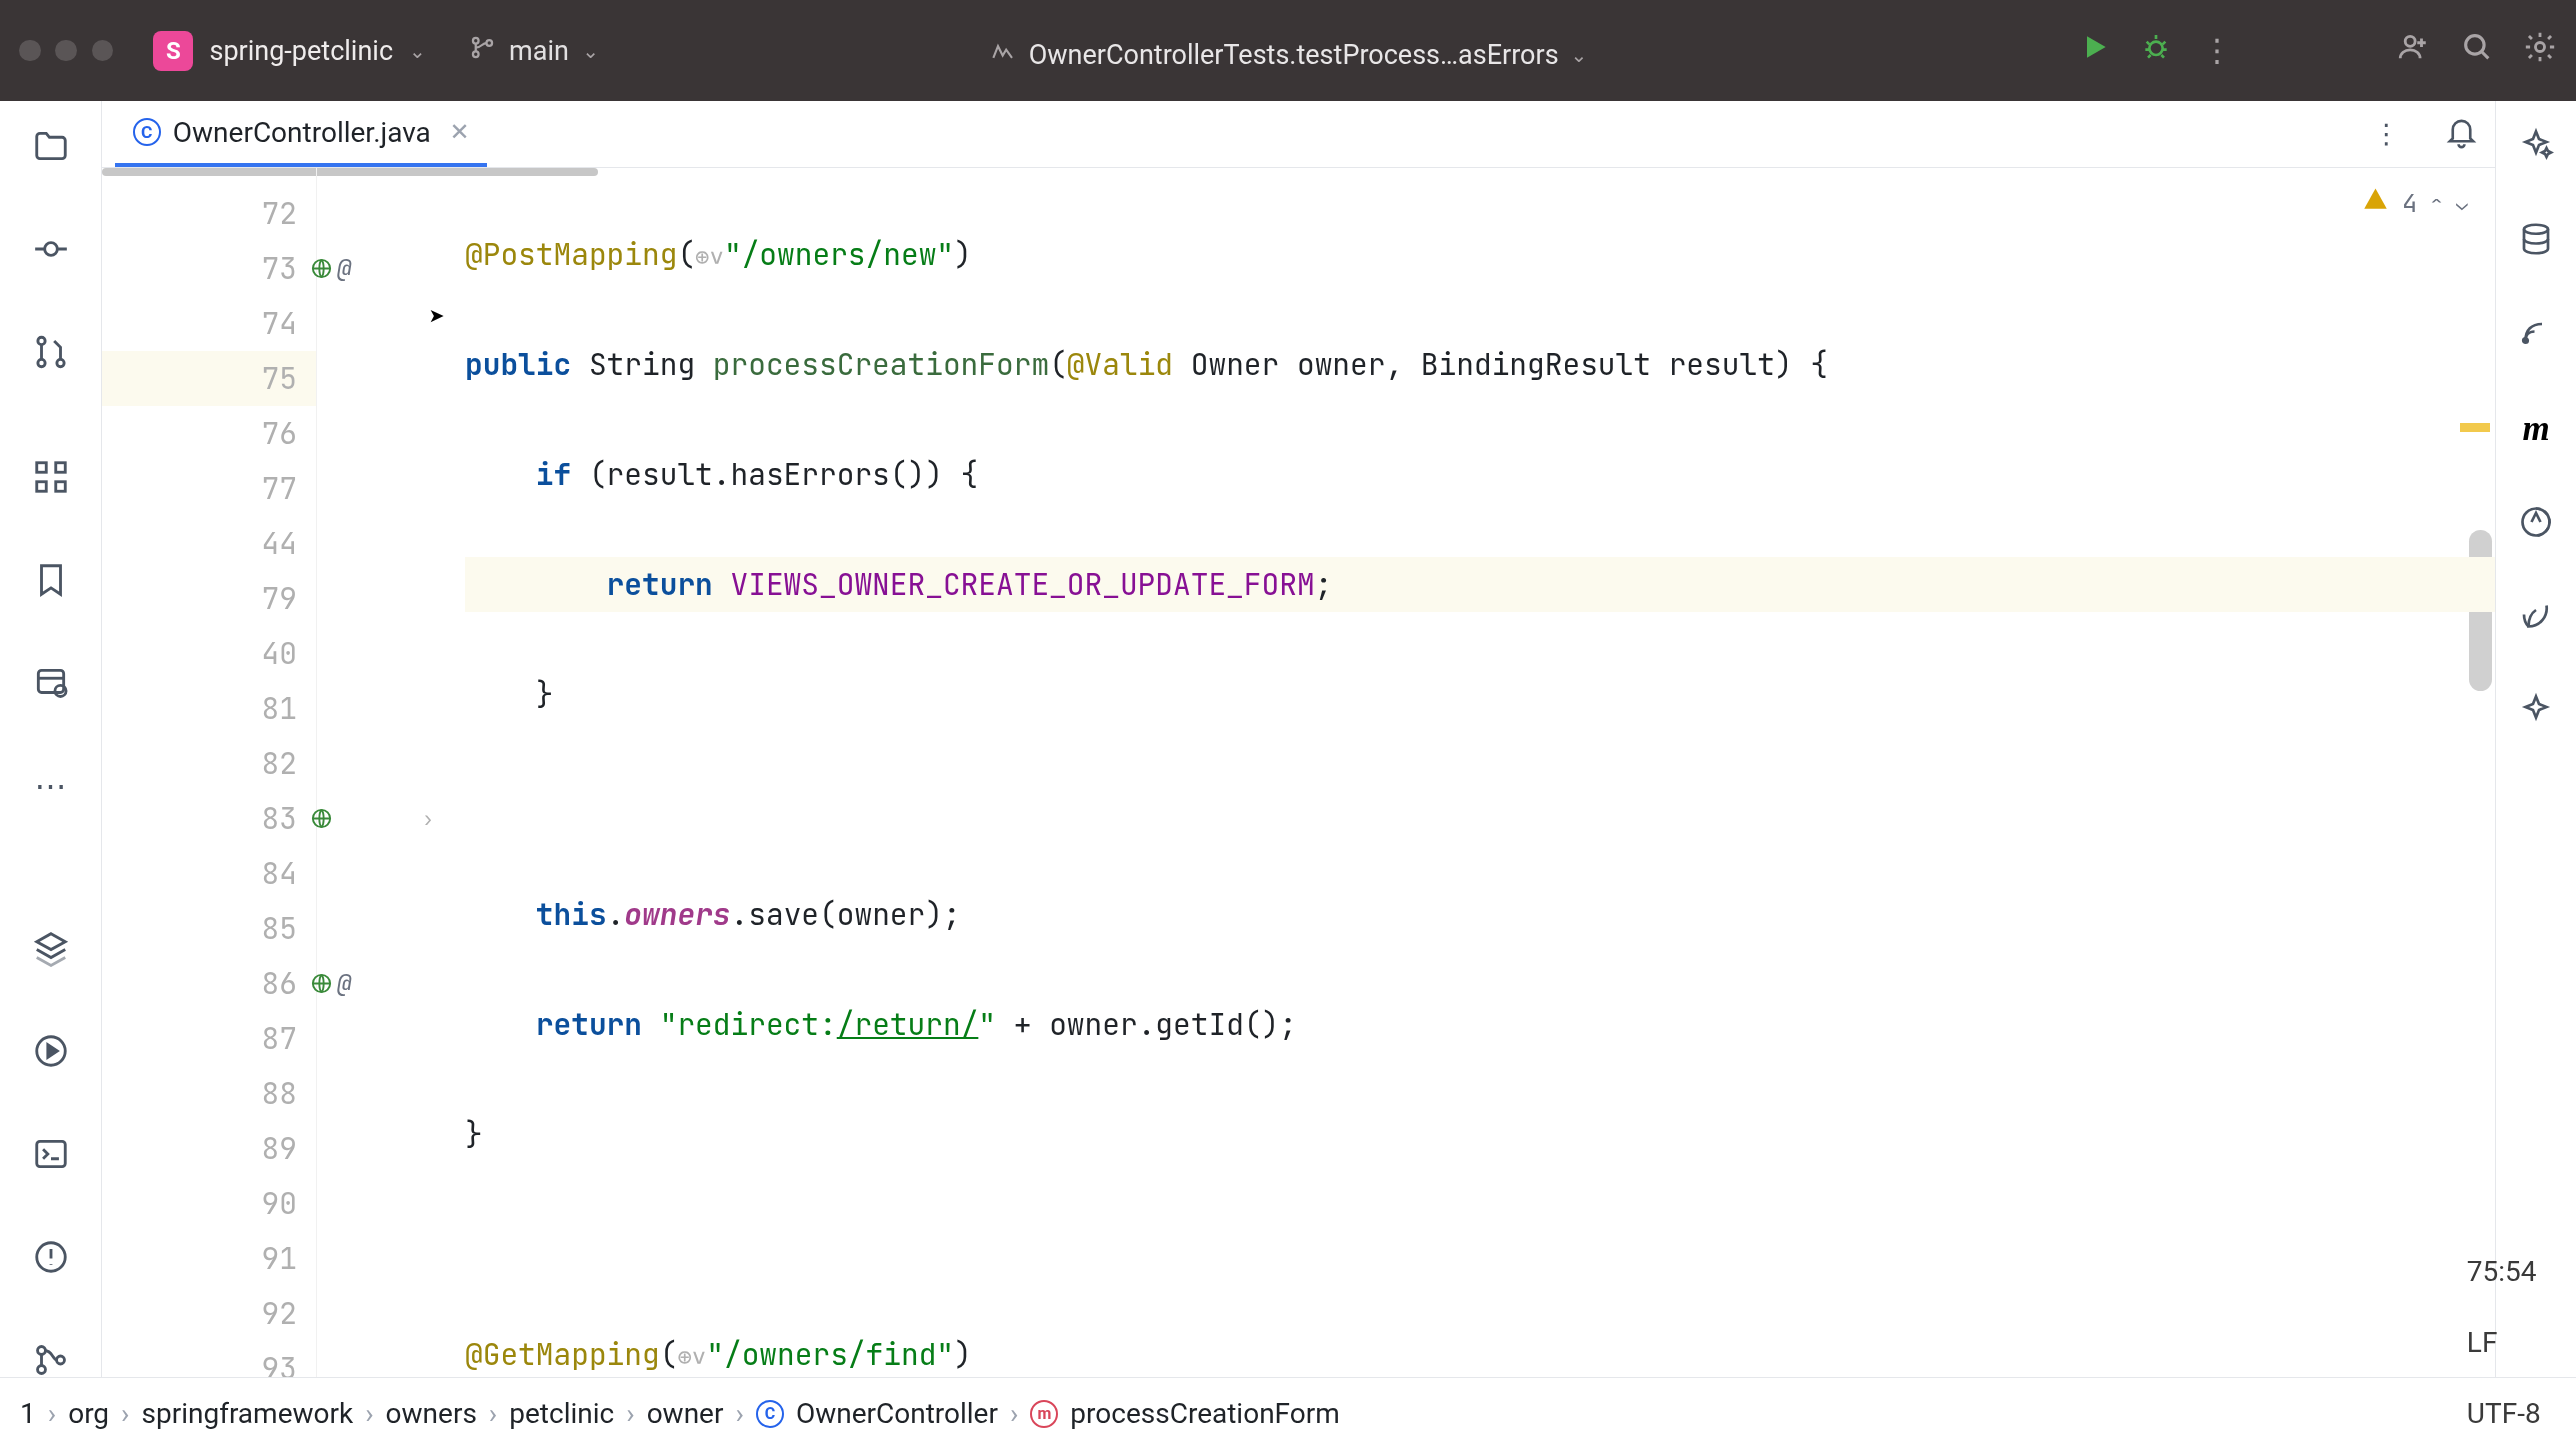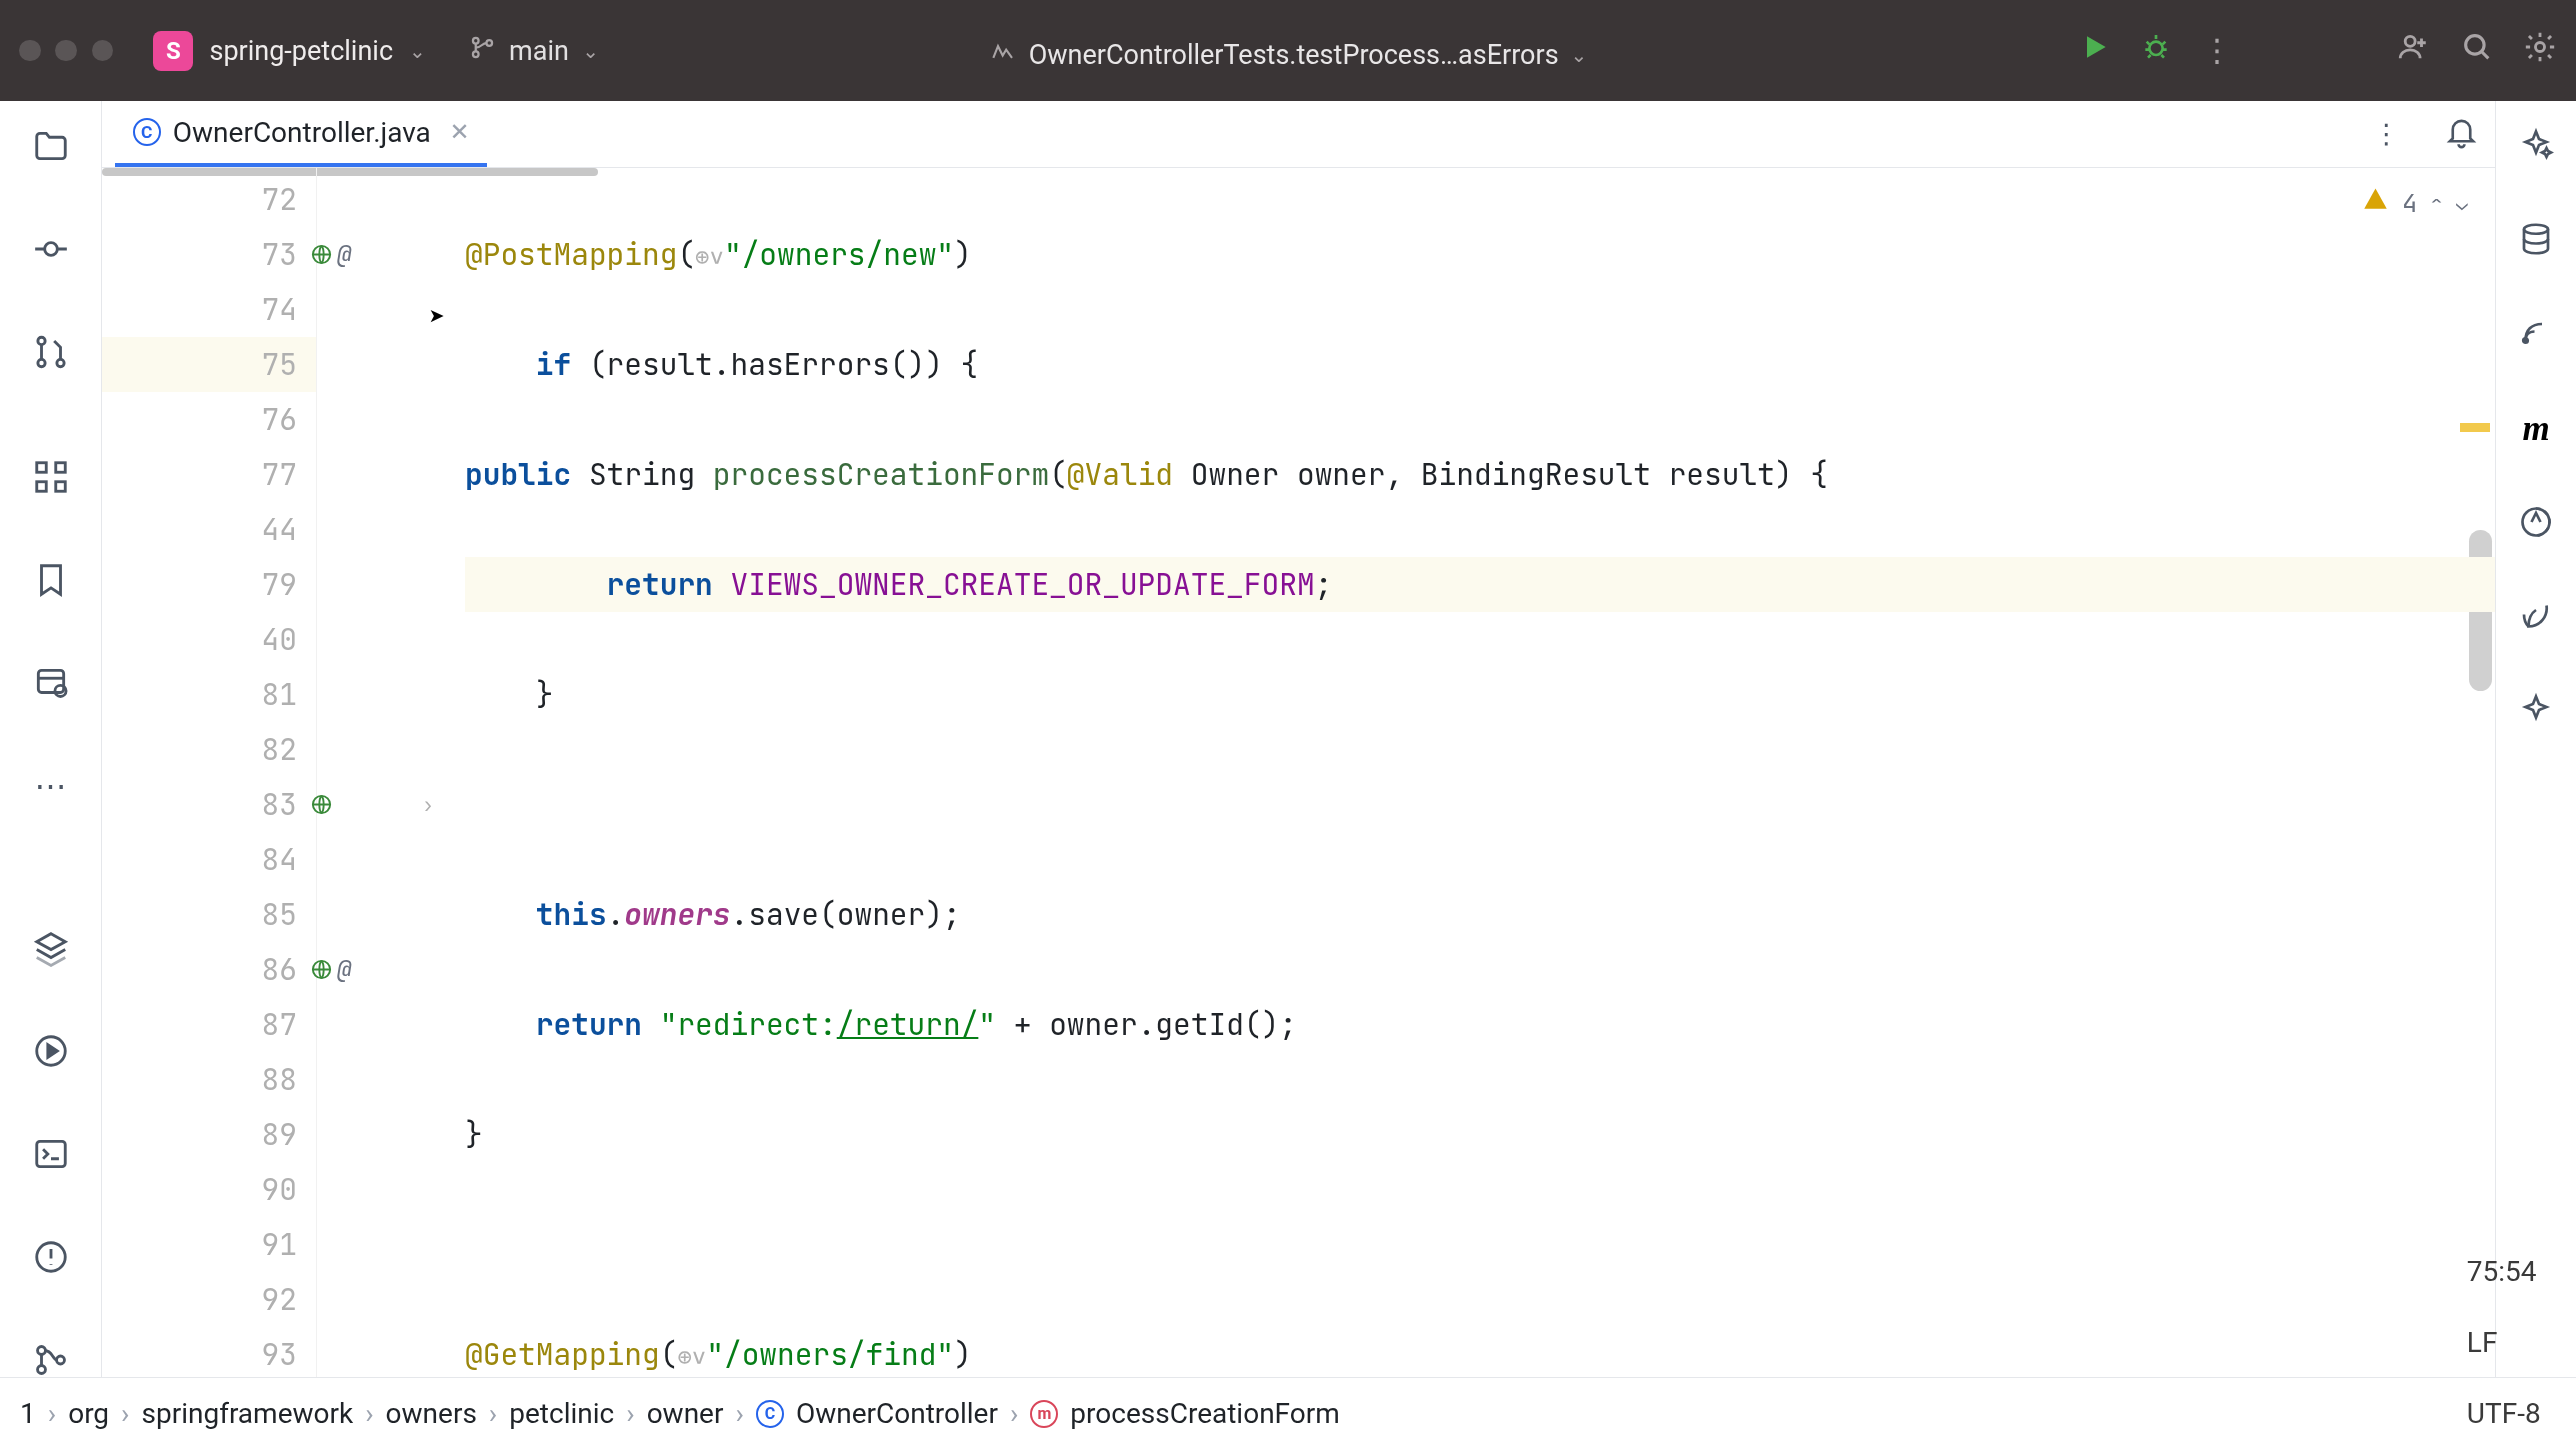--- a/index.html
+++ b/index.html
@@ -59,21 +59,21 @@
   .tab{display:flex;align-items:center;gap:12px;height:100%;padding:0 17.4px;border-bottom:4px solid #3574f0;margin-bottom:-0.7px;}
   .tab .c-ico{width:28px;height:28px;border:2.7px solid #2563eb;border-radius:50%;display:flex;align-items:center;justify-content:center;color:#2563eb;font-weight:700;font-size:17.4px;}
   .tab .name{font-size:28px;color:#1f2328;}
   .tab .close{color:#9ca3af;font-size:24px;margin-left:6.7px;}
   .tabrow .bell{position:absolute;right:16px;color:var(--icon-dark);}
   .tabrow .more{position:absolute;right:94px;color:var(--icon-dark);font-size:27px;letter-spacing:1.3px;}
   .tab-underline{position:absolute;left:0;bottom:-9.4px;height:8px;width:496px;background:#c7c7c7;border-radius:4px;}
 
   
   .editor{flex:1;display:flex;position:relative;font-family:"JetBrains Mono",Menlo,Consolas,monospace;font-size:29.5px;line-height:55px;min-height:0;}
-  .gutter{width:215px;text-align:right;color:var(--gutter-fg);padding-top:4px;border-right:0.7px solid #f1f1f1;user-select:none;position:relative;flex-shrink:0;}
+  .gutter{width:215px;text-align:right;color:var(--gutter-fg);padding-top:18px;border-right:0.7px solid #f1f1f1;user-select:none;position:relative;flex-shrink:0;}
   .gutter .ln{height:55px;padding-right:19px;position:relative;}
   .gutter .marks{position:absolute;left:208px;top:0;display:flex;gap:4px;align-items:center;height:55px;font-size:24px;color:#6b7280;}
   .gutter .chev-fold{position:absolute;right:-118px;top:50%;transform:translateY(-50%);color:#b0b0b0;font-size:20px;}
   .code{flex:1;padding-top:4px;padding-left:148px;white-space:pre;overflow:hidden;color:#1f2328;position:relative;}
   .code .row{height:55px;}
   .hl{background:var(--highlight-line);}
   .kw{color:var(--kw);font-weight:600;}
   .anno{color:var(--anno);}
   .str{color:var(--str);}
   .str-u{color:var(--str);text-decoration:underline;}
@@ -303,22 +303,22 @@
         <div class="ln">91</div>
         <div class="ln">92</div>
         <div class="ln">93</div>
         <div class="ln">94</div>
       </div>
 
       <div class="cursor">➤</div>
 
       <div class="code">
 <div class="row"><span class="anno">@PostMapping</span>(<span class="hint">⊕∨</span><span class="str">"/owners/new"</span>)</div>
+<div class="row"><span class="kw">public</span> <span>String</span> <span class="mth">processCreationForm</span>(<span class="anno">@Valid</span> <span>Owner owner</span>, <span>BindingResult result</span>) {</div>
 <div class="row">    <span class="kw">if</span> <span>(result.hasErrors()) {</span></div>
-<div class="row"><span class="kw">public</span> <span>String</span> <span class="mth">processCreationForm</span>(<span class="anno">@Valid</span> <span>Owner owner</span>, <span>BindingResult result</span>) {</div>
 <div class="row hl">        <span class="kw">return</span> <span class="fld">VIEWS_OWNER_CREATE_OR_UPDATE_FORM</span>;</div>
 <div class="row">    <span>}</span></div>
 <div class="row"></div>
 <div class="row">    <span class="kw">this</span>.<span class="fld2">owners</span><span>.save(owner);</span></div>
 <div class="row">    <span class="kw">return</span> <span class="str">"redirect:</span><span class="str-u">/return/</span><span class="str">"</span><span> + owner.getId();</span></div>
 <div class="row"><span>}</span></div>
 <div class="row"></div>
 <div class="row"><span class="anno">@GetMapping</span>(<span class="hint">⊕∨</span><span class="str">"/owners/find"</span>)</div>
 <div class="row"><span class="kw">public</span> <span>String</span> <span class="mth">initFindForm</span>() <span class="fold-bg">{</span> <span class="kw">return</span> <span class="str">"</span><span class="str-u">owners/findOwners</span><span class="str">"</span>; <span class="fold-bg">}</span></div>
 

